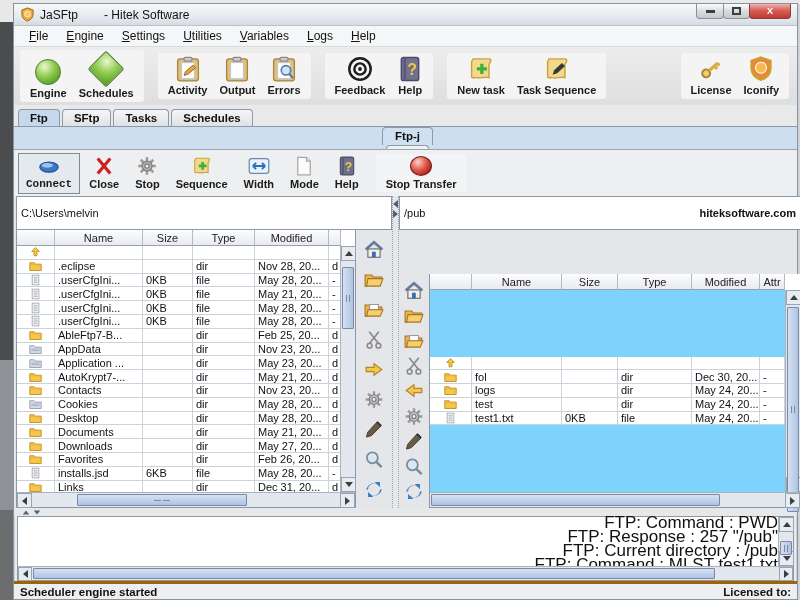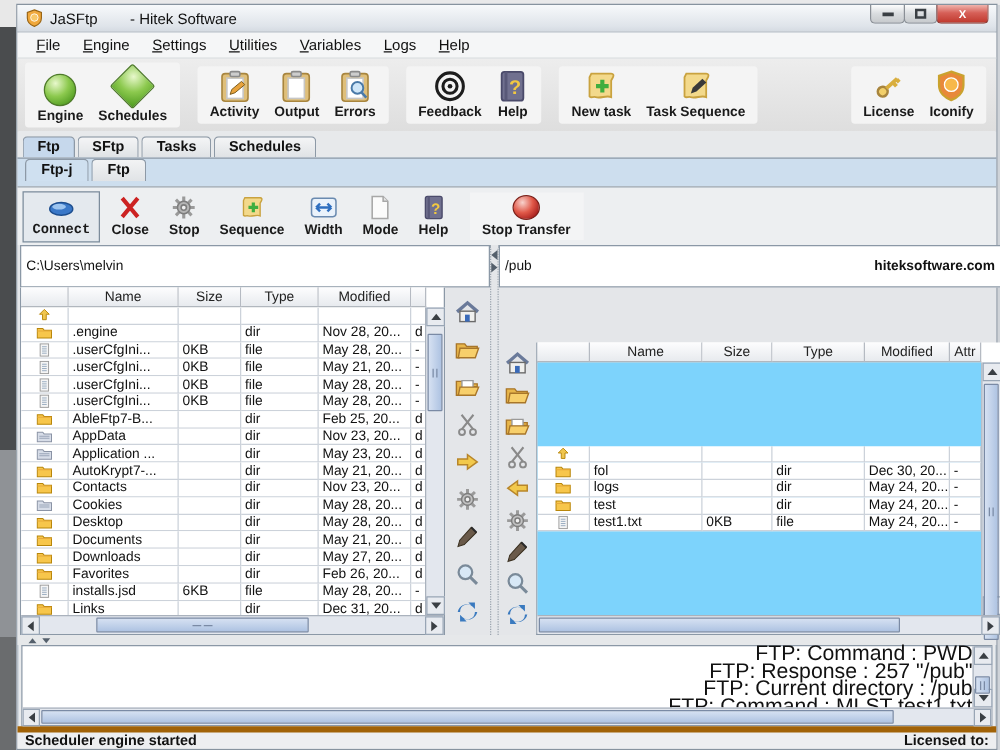--- a/index.html
+++ b/index.html
@@ -47,21 +47,21 @@
   .i-diamond-green { width:15px; height:15px; margin:3px; border-radius:2px; transform:rotate(45deg); border:1px solid #4e7a2a;
     background:radial-gradient(circle at 30% 25%,#e8f8cc,#8cc94e 50%,#4e9a1f); }
   .i-sphere-red { width:17px; height:17px; border-radius:50%; border:1px solid #7a1f18;
     background:radial-gradient(circle at 35% 28%,#f8d2cc 0%,#e05848 45%,#a01818 85%); }
 
   
   .tabrow { height:21px; background:#e7e9eb; display:flex; align-items:flex-end; padding-left:4px; }
   .tab { border:1px solid #8d99a6; border-bottom:none; border-radius:4px 4px 0 0; padding:2px 11px 2px;
     font-size:11.5px; font-weight:bold; background:linear-gradient(180deg,#f4f5f6,#dfe2e5); margin-right:2px; color:#111; }
   .tab.sel { background:#c6d8ec; }
-  .subtabrow { height:23px; background:#cddeee; border-top:1px solid #8d99a6; display:flex; align-items:flex-start; padding-left:6px; }
+  .subtabrow { height:23px; background:#cddeee; border-top:1px solid #8d99a6; display:flex; align-items:center; padding-left:6px;flex-direction:column; }
   .subtab { border:1px solid #8d99a6; border-bottom:none; border-radius:4px 4px 0 0; padding:2px 12px 3px;
     font-size:11.5px; font-weight:bold; background:linear-gradient(180deg,#f2f3f4,#e0e3e6); margin-right:2px; color:#111; }
   .subtab.sel { background:#cfe0f0; }
 
   
   .ftpbar { height:47px; background:#edeff1; border-top:1px solid #9aa5b0; display:flex; align-items:center; padding-left:4px; }
   .fbtn { display:flex; flex-direction:column; align-items:center; justify-content:flex-end; padding:2px 7px 3px; margin-right:2px; }
   .fbtn .icon { width:22px; height:20px; }
   .fbtn .tlabel { font-size:11px; font-weight:bold; color:#1a1a1a; margin-top:2px; white-space:nowrap; }
   .fbtn.sel { border:1px solid #7c8c9c; background:#e4e9ee;font-family:Liberation Mono, monospace; }
@@ -128,21 +128,21 @@
   .hsplit { height:8px; background:#e6e8ea; display:flex; align-items:center; padding-left:8px; gap:3px; }
   .hsplit .tri.up { border-bottom-color:#55606c; transform:scale(.8); }
   .hsplit .tri.dn { border-top-color:#55606c; transform:scale(.8); }
   .logwrap { height:65px; margin:0 3px; border:1px solid #8b98a6; background:#fff; display:flex; flex-direction:column; }
   .logbody { flex:1; display:flex; min-height:0; }
   .loglines { flex:1; overflow:hidden; padding-left:4px; margin-top:-4px; }
   .logline { font-size:17px; color:#111; height:14px; white-space:nowrap;text-align:right; }
   .loghscroll { height:14px; background:#e3e7ee; border-top:1px solid #aab2bd; position:relative; }
 
   .statusbar { flex:1; display:flex; align-items:center; justify-content:space-between; padding:0 6px;
-    font-size:11.5px; font-weight:bold; color:#111; border-top:5px solid #a16207; background:#edeef0; }
+    font-size:11.5px; font-weight:bold; color:#111; border-top:3px solid #a16207; background:#edeef0; }
 </style>
 </head>
 <body>
 
 <div class="screen">
   <div class="top-edge"></div>
   <div class="left-edge"></div>
 
   <div class="window">
 
@@ -405,21 +405,21 @@
                   </div>
                   <div class="row">
                     <div class="cell ic">
                       <span class="icon i-folder">
                         <svg viewBox="0 0 16 13">
                           <path d="M1 2.5h5.4l1.3 1.7H15V12H1z" fill="#f7c64b" stroke="#b8860b"></path>
                           <path d="M1 5h14" stroke="#e8a93a" fill="none"></path>
                         </svg>
                       </span>
                     </div>
-                    <div class="cell">.engine</div>
+                    <div class="cell">.eclipse</div>
                     <div class="cell"></div>
                     <div class="cell">dir</div>
                     <div class="cell">Nov 28, 20...</div>
                     <div class="cell">d</div>
                   </div>
                   <div class="row">
                     <div class="cell ic">
                       <span class="icon i-file">
                         <svg viewBox="0 0 16 16">
                           <rect x="3.5" y="1.5" width="9" height="13" fill="#f5f5f5" stroke="#9a9a9a"></rect>

